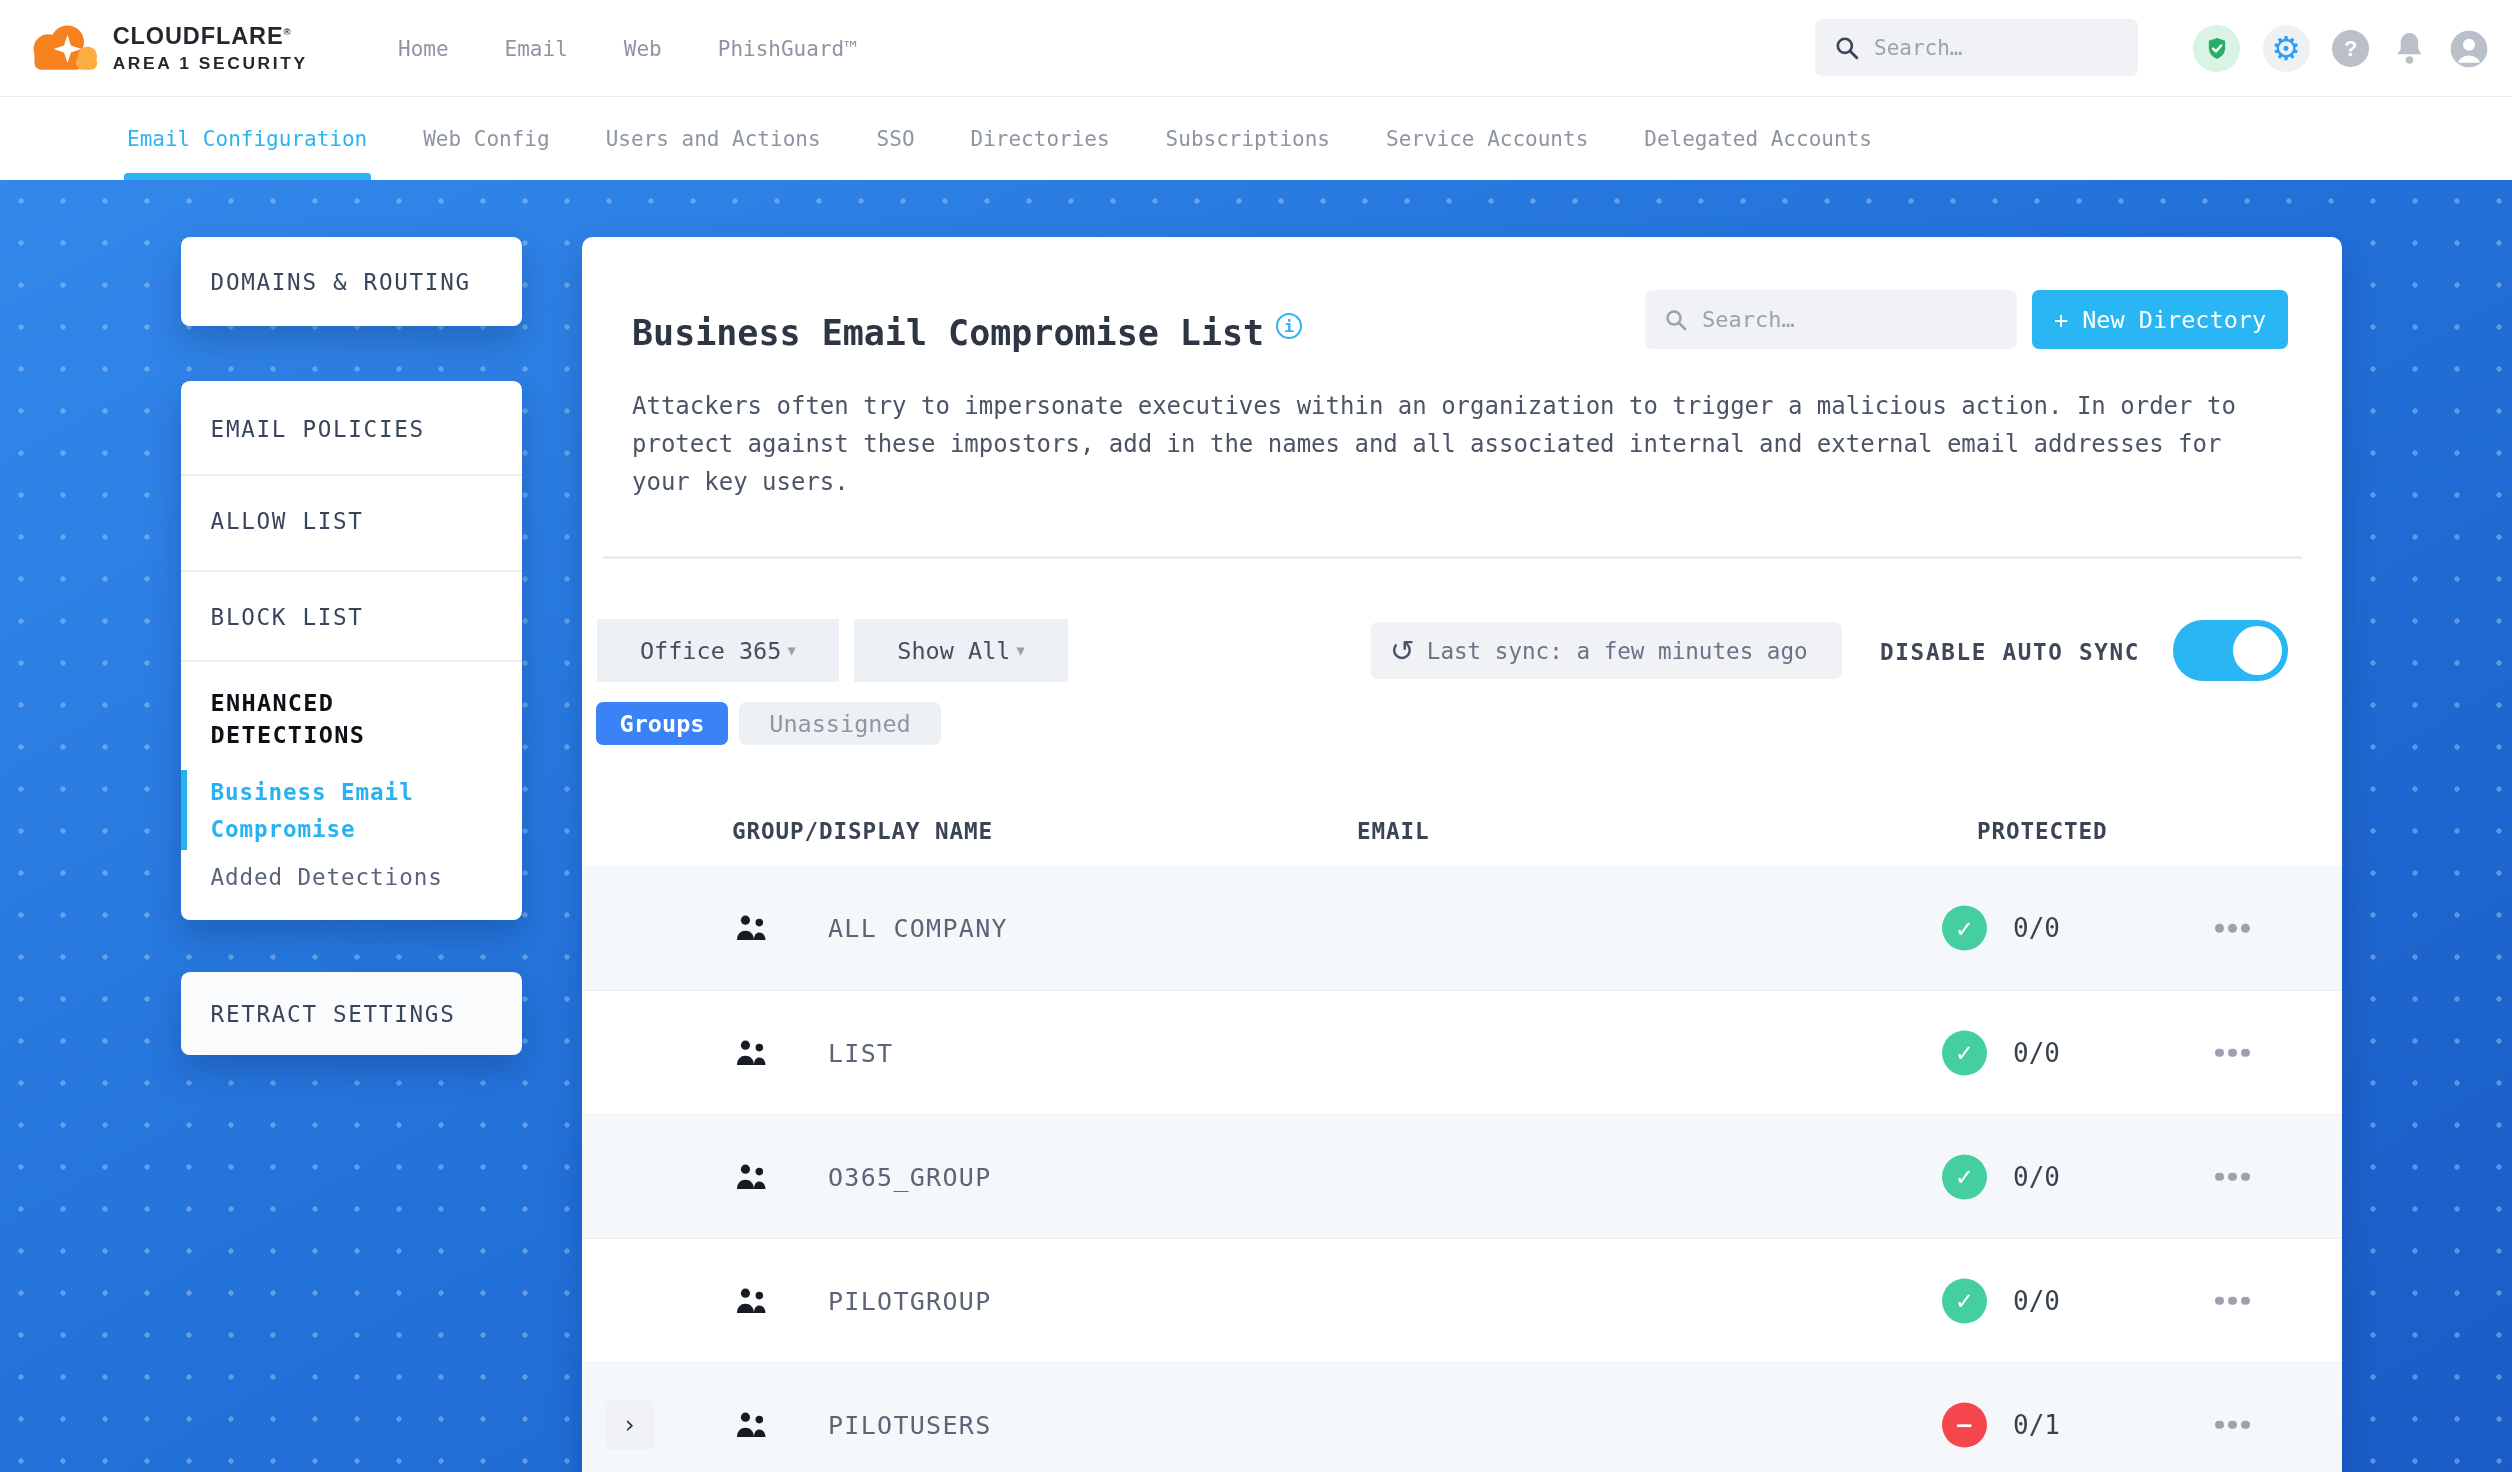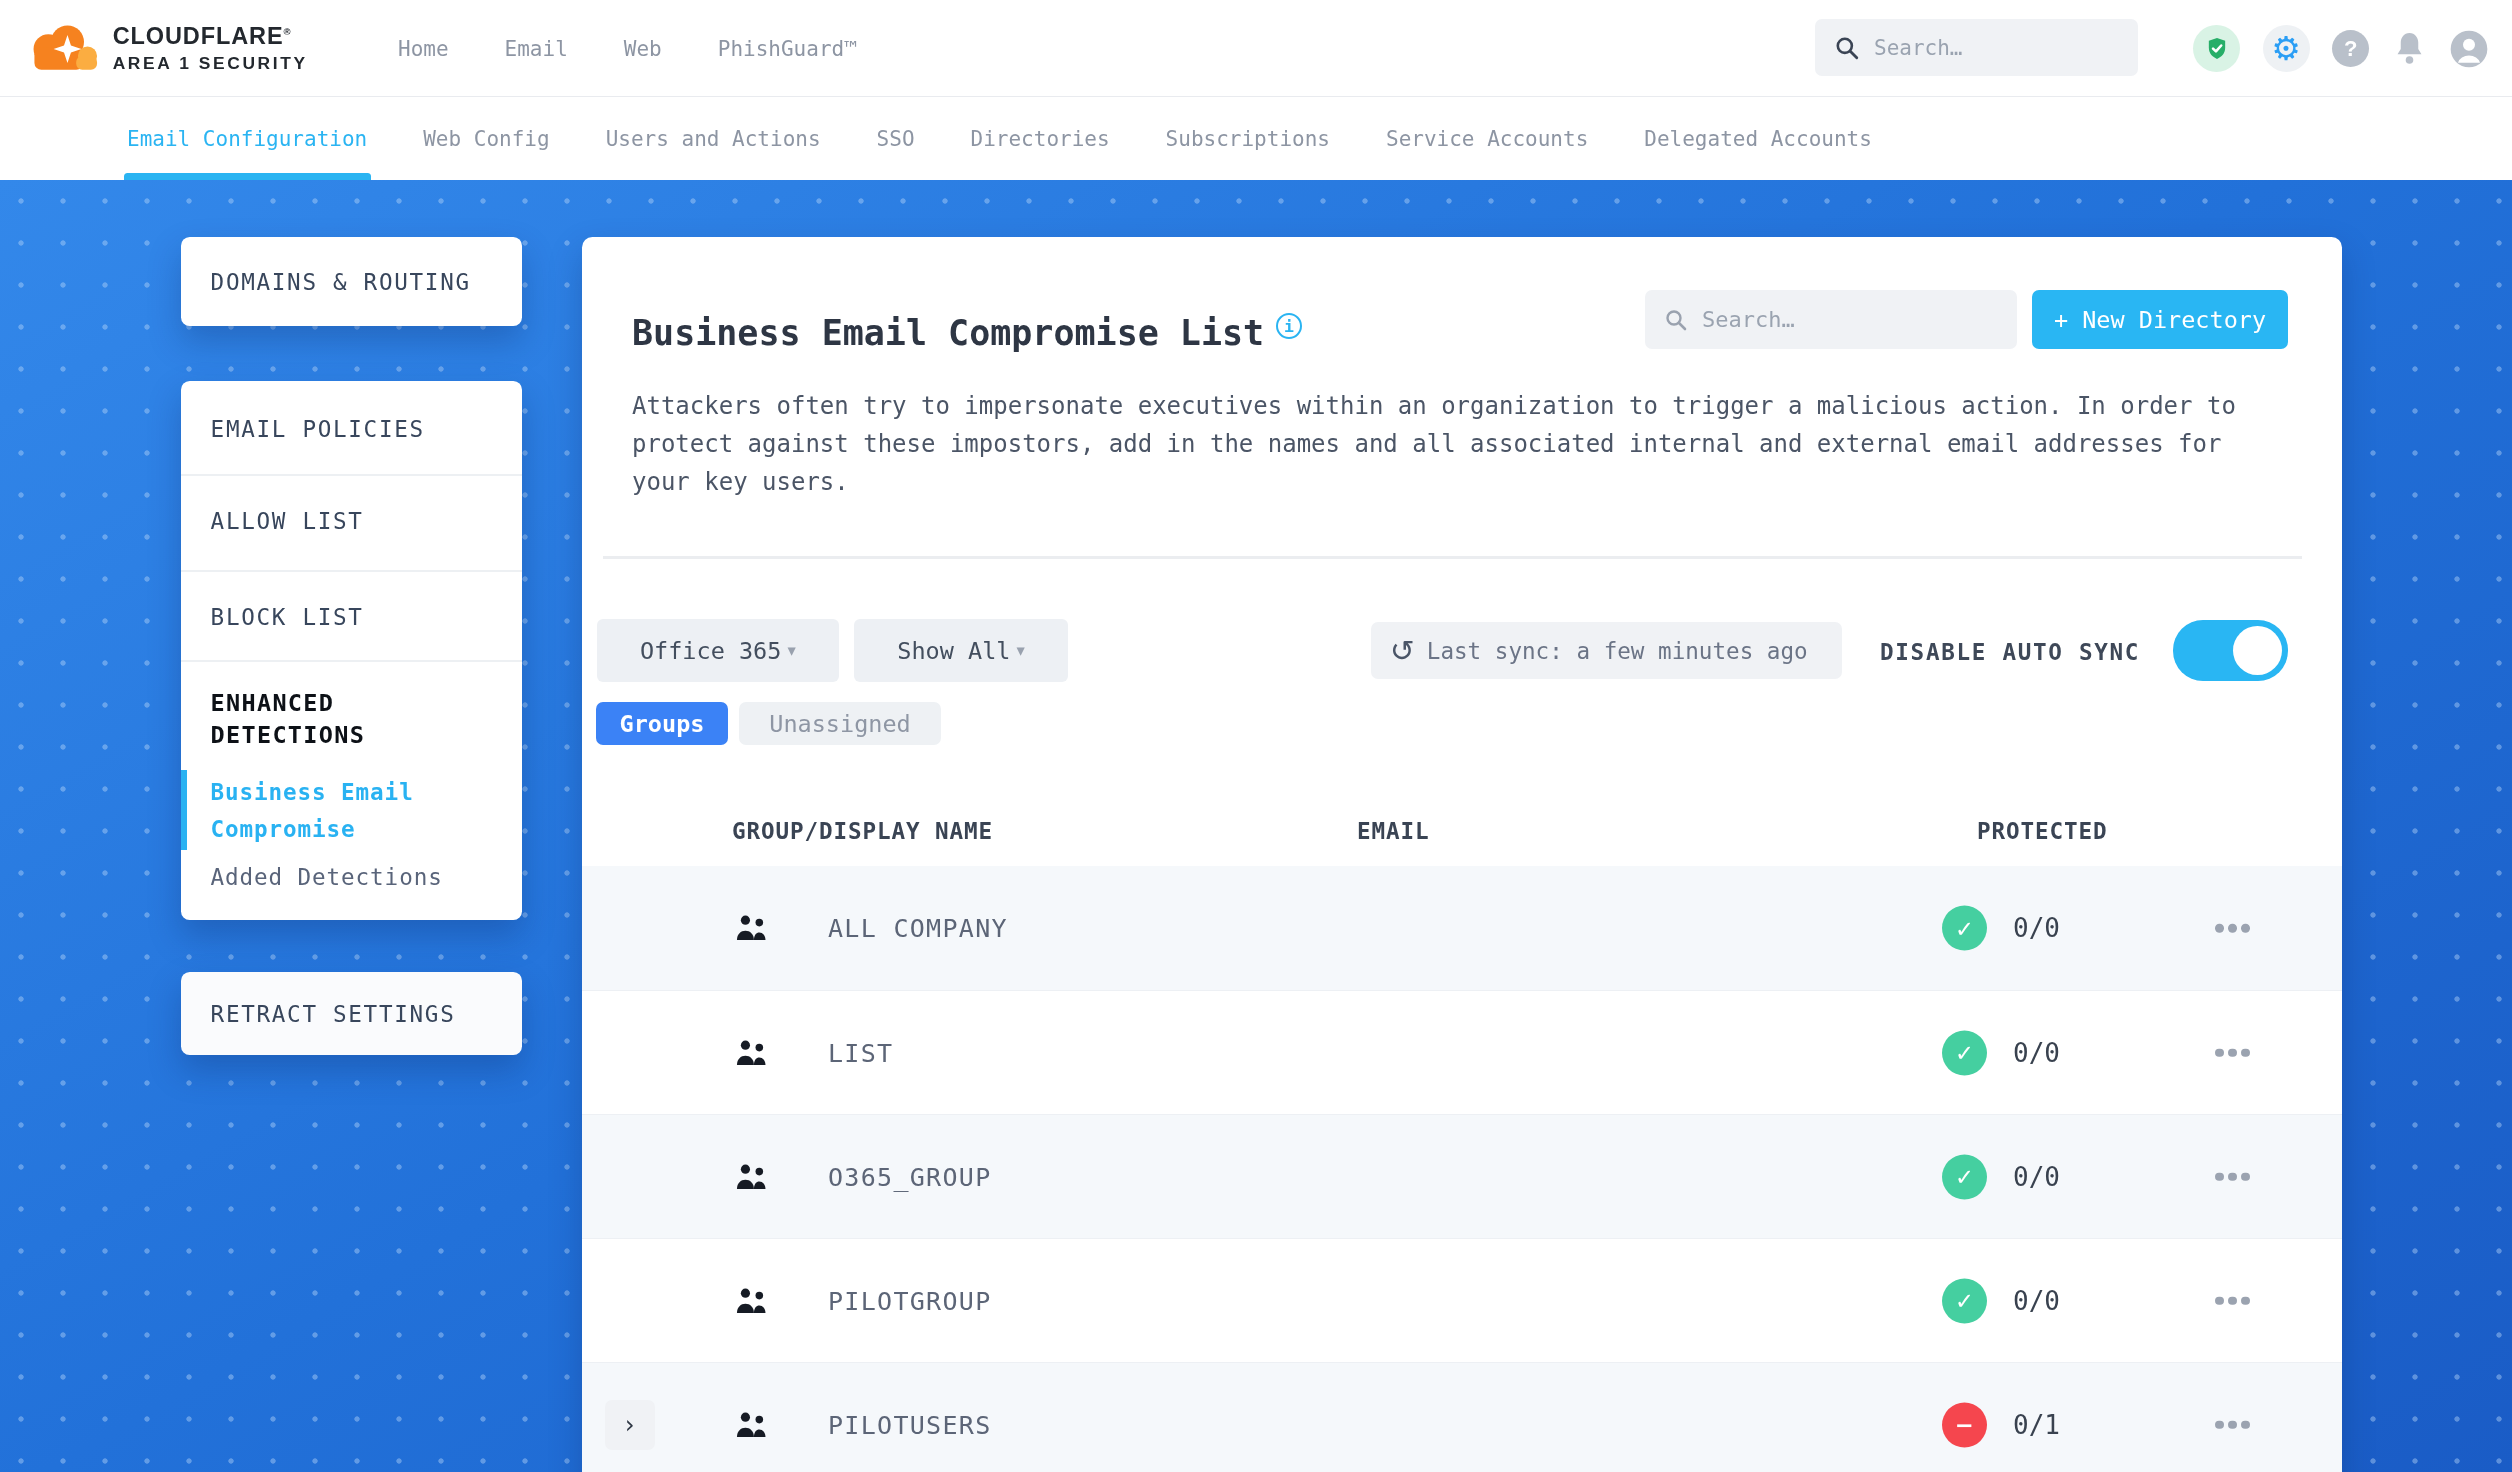--- a/index.html
+++ b/index.html
@@ -68,21 +68,21 @@
             align-items:center; justify-content:center; cursor:pointer; }
   .m-search { position:absolute; left:1063px; top:53px; width:372px; height:59px; background:#f0f2f5;
               border-radius:7px; display:flex; align-items:center; padding:0 19px; gap:14px; }
   .m-search .ph { font-size:22px; color:#9aa3b0; }
   .m-btn { position:absolute; left:1450px; top:53px; width:256px; height:59px; background:#29b6f3;
            border-radius:7px; color:#fff; font-size:23.5px; display:flex; align-items:center;
            justify-content:center; cursor:pointer; white-space:nowrap; }
   .m-desc { position:absolute; left:50px; top:150px; width:1652px; font-size:24px; line-height:38px; color:#4b5566; }
   .m-div { position:absolute; left:21px; top:319px; width:1699px; height:2.6px; background:#ebedf0; }
 
-  .pill { position:absolute; top:382px; height:63px; background:#edf0f4; border-radius:6px;
+  .pill { position:absolute; top:382px; height:63px; background:#edf0f4; border-radius:1px;
           display:flex; align-items:center; justify-content:center; gap:6px; font-size:23.5px;
           color:#434e5e; cursor:pointer; }
   .pill .caret { font-size:16.5px; color:#99a1ae; font-family:"DejaVu Sans", sans-serif; }
   .pill-office { left:14.8px; width:242px; }
   .pill-show { left:272px; width:214px; }
   .pill-sync { position:absolute; left:789px; top:385px; width:471px; height:57px; background:#f0f2f5;
                border-radius:7px; display:flex; align-items:center; padding:0 19px; gap:12px;
                font-size:22.6px; color:#6b7486; cursor:pointer; }
   .sync-ic { font-family:"DejaVu Sans", sans-serif; font-size:29.6px; color:#4a5567; transform:scaleX(-1); }
   .autosync { position:absolute; left:1298px; top:402px; font-size:22.6px; font-weight:600;

